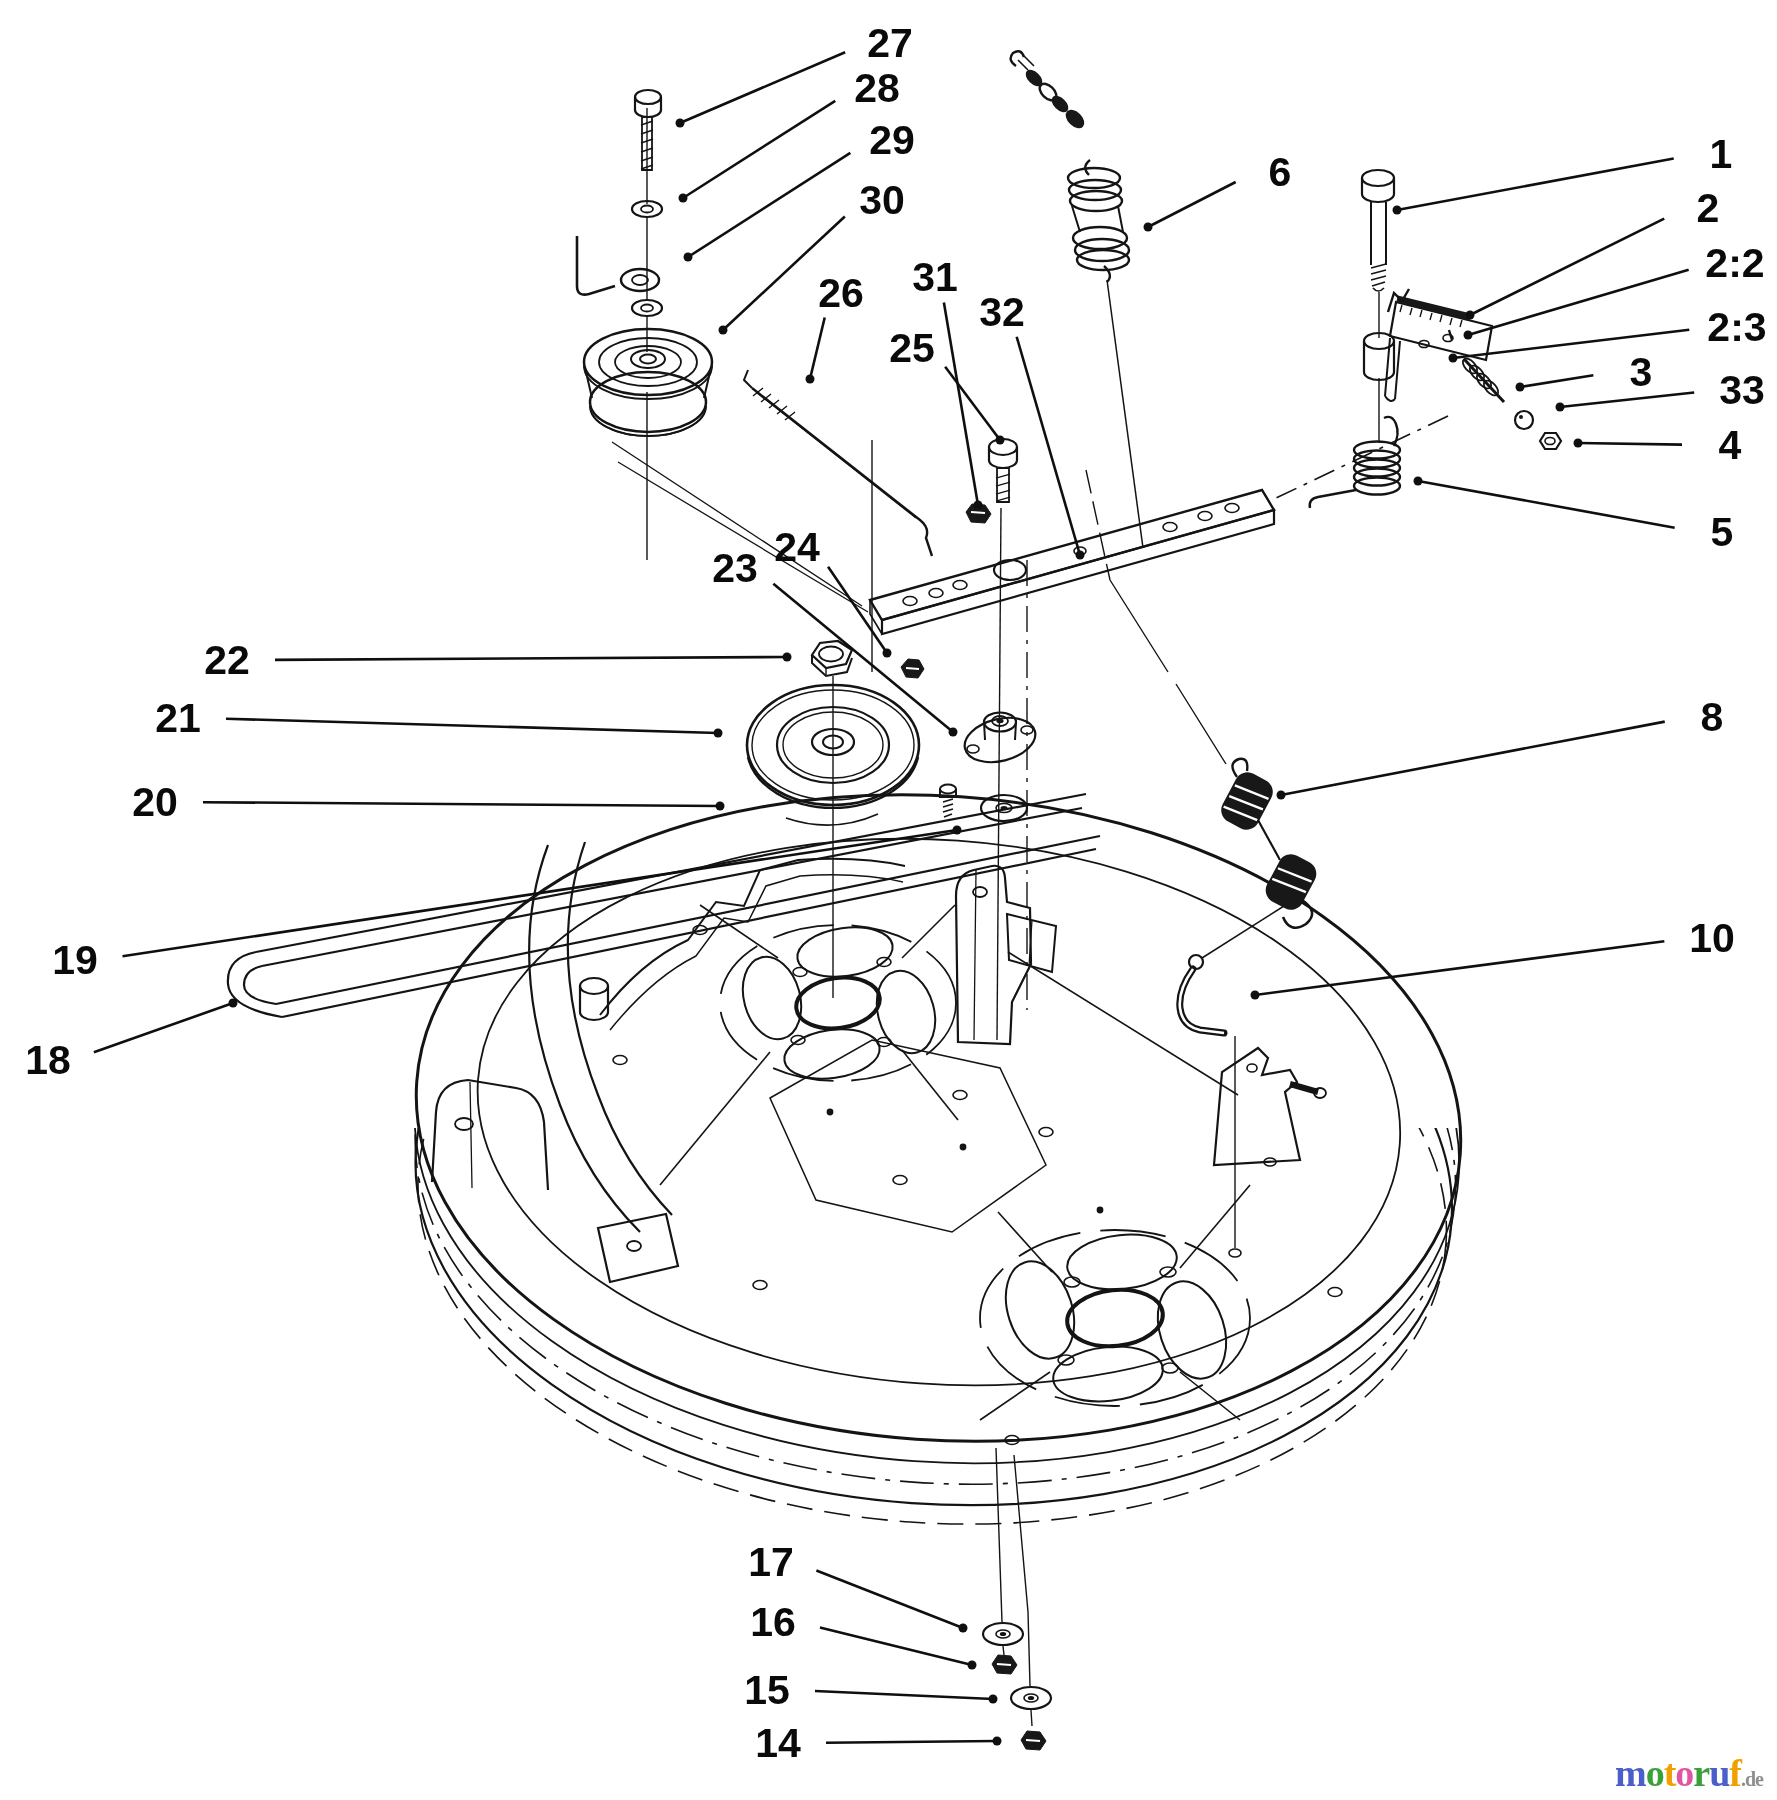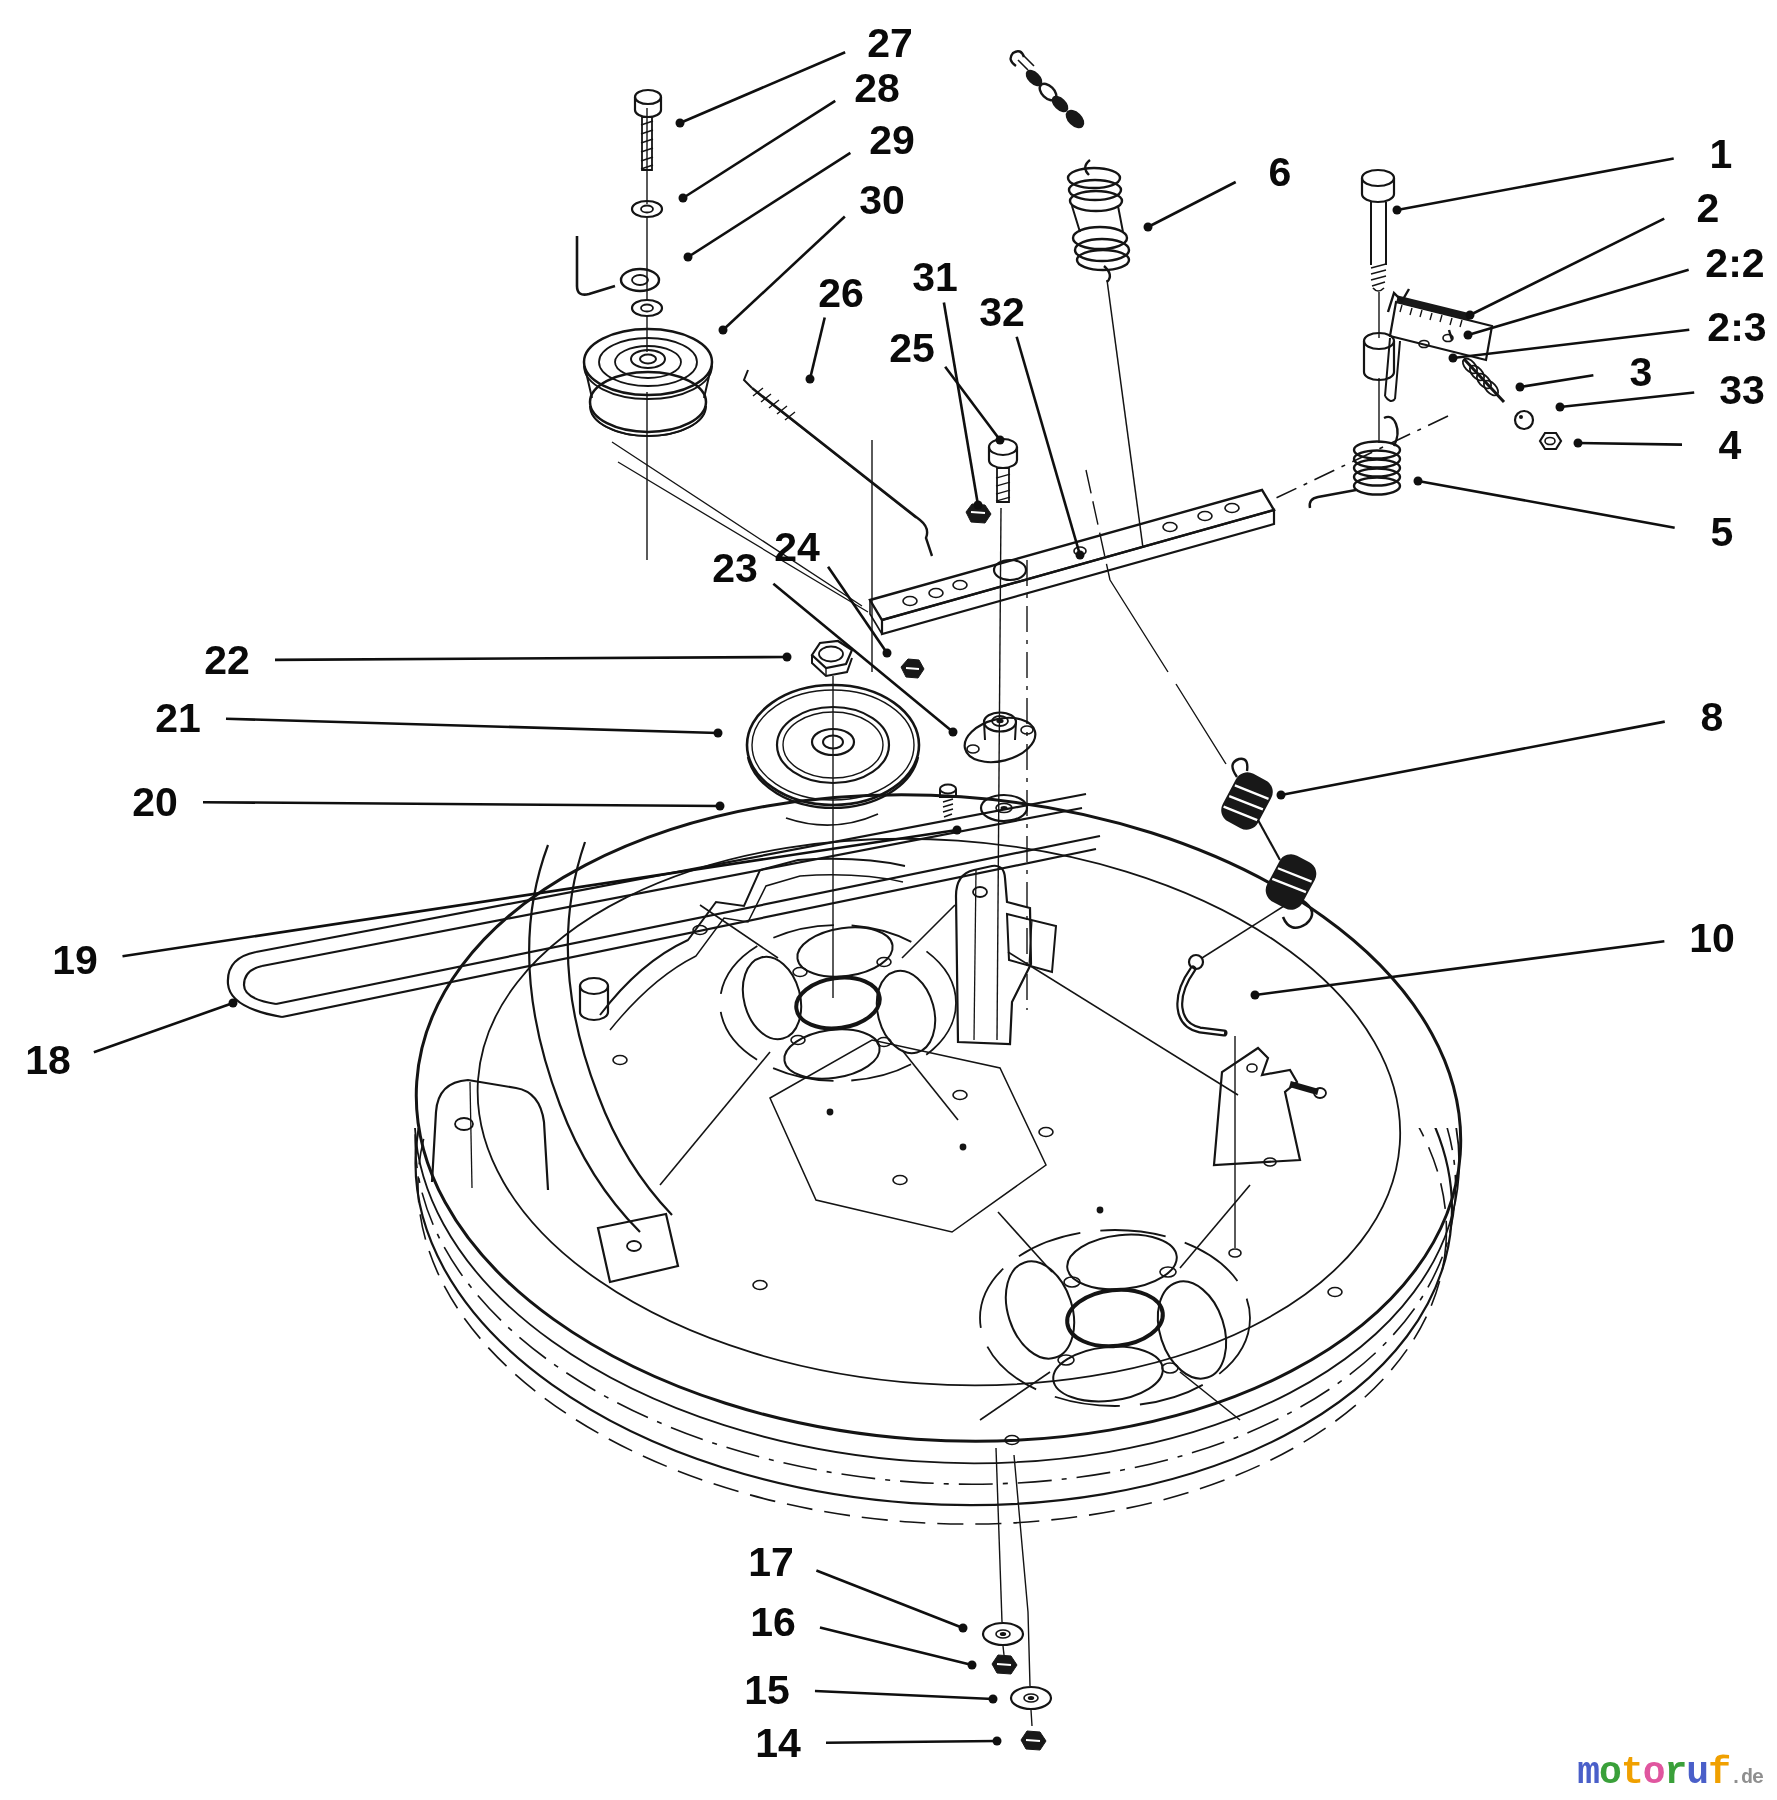--- a/index.html
+++ b/index.html
@@ -4,21 +4,21 @@
 <style>
   html,body{margin:0;padding:0;background:#ffffff;}
   body{width:1777px;height:1800px;position:relative;overflow:hidden;
        font-family:"Liberation Sans", sans-serif;}
   #stage{position:absolute;left:0;top:0;width:1777px;height:1800px;}
   svg{position:absolute;left:0;top:0;}
   .ln{stroke:#141414;fill:none;}
   .callout-text{font-family:"Liberation Sans",sans-serif;font-weight:bold;
                 font-size:41px;fill:#0a0a0a;}
   .watermark{position:absolute;right:14px;bottom:8px;
-             font-family:Liberation Mono, monospace;font-weight:bold;
+             font-family:Liberation Serif, serif;font-weight:bold;
              font-size:38px;letter-spacing:-1px;line-height:1;
              user-select:none;}
   .watermark .suffix{font-size:20px;font-weight:bold;}
 </style>
 </head>
 <body>
 
 <div id="stage">
 <svg width="1777" height="1800" viewBox="0 0 1777 1800">
   <defs>

